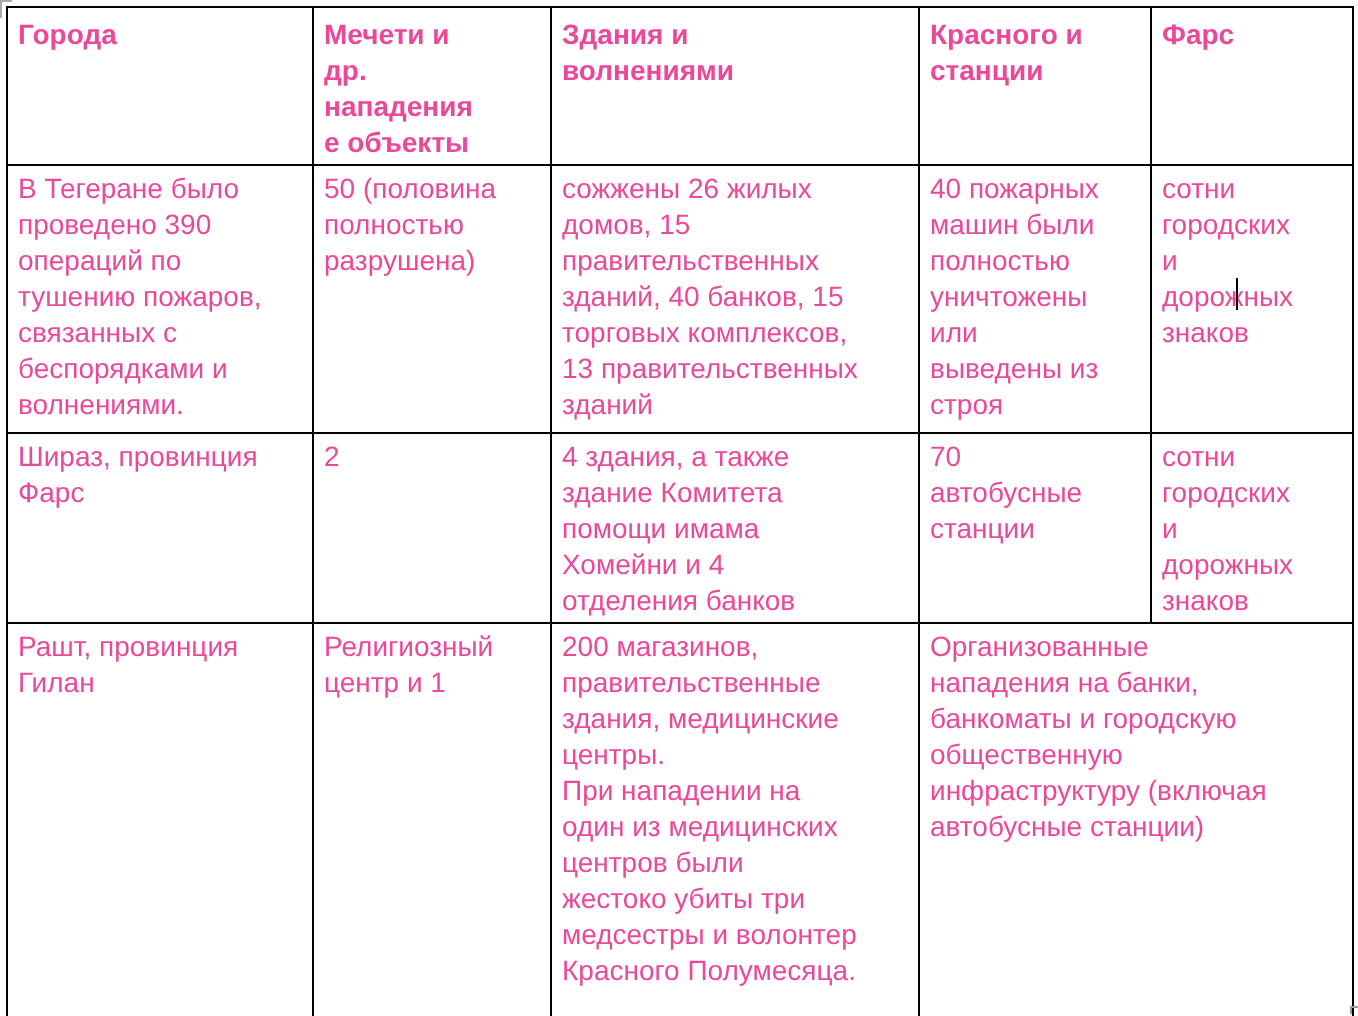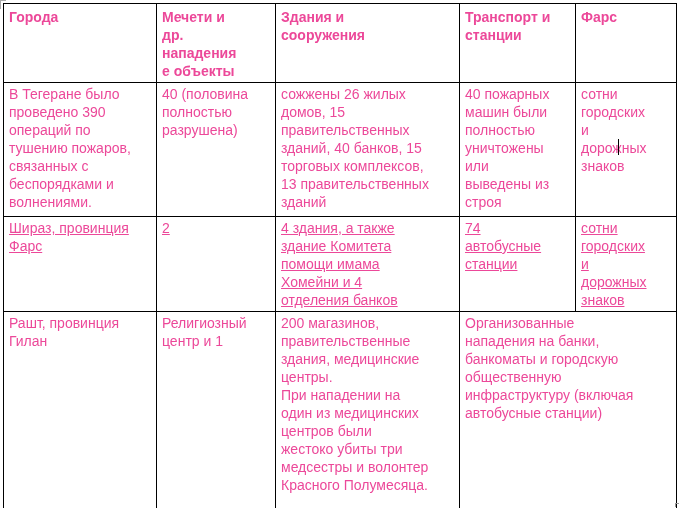--- a/index.html
+++ b/index.html
@@ -35,21 +35,21 @@
     line-height: 18px;
     white-space: pre-line;
     overflow: hidden;
   }
   table.doc-table th {
     font-weight: bold;
     padding-top: 4px;
   }
   tr.header-row  { height: 74px; }
   tr.row-tehran  { height: 134px; }
-  tr.row-shiraz  { height: 88px; text-decoration: underline; }
+  tr.row-shiraz  { height: 88px; }
   tr.row-rasht   { height: 200px; }
 
   .text-caret {
     position: absolute;
     left: 618px;
     top: 139px;
     width: 1px;
     height: 16px;
     background: #000000;
   }
@@ -86,36 +86,36 @@
       <col style="width:101px">
     </colgroup>
     <thead>
       <tr class="header-row">
         <th>Города</th>
         <th>Мечети и
 др.
 нападения
 е объекты</th>
         <th>Здания и
-сооружения</th>
-        <th>Транспорт и
+волнениями</th>
+        <th>Красного и
 станции</th>
         <th>Фарс</th>
       </tr>
     </thead>
     <tbody>
       <tr class="row-tehran">
         <td>В Тегеране было
 проведено 390
 операций по
 тушению пожаров,
 связанных с
 беспорядками и
 волнениями.</td>
-        <td>40 (половина
+        <td>50 (половина
 полностью
 разрушена)</td>
         <td>сожжены 26 жилых
 домов, 15
 правительственных
 зданий, 40 банков, 15
 торговых комплексов,
 13 правительственных
 зданий</td>
         <td>40 пожарных
@@ -133,21 +133,21 @@
       </tr>
       <tr class="row-shiraz">
         <td>Шираз, провинция
 Фарс</td>
         <td>2</td>
         <td>4 здания, а также
 здание Комитета
 помощи имама
 Хомейни и 4
 отделения банков</td>
-        <td>74
+        <td>70
 автобусные
 станции</td>
         <td>сотни
 городских
 и
 дорожных
 знаков</td>
       </tr>
       <tr class="row-rasht">
         <td>Рашт, провинция

